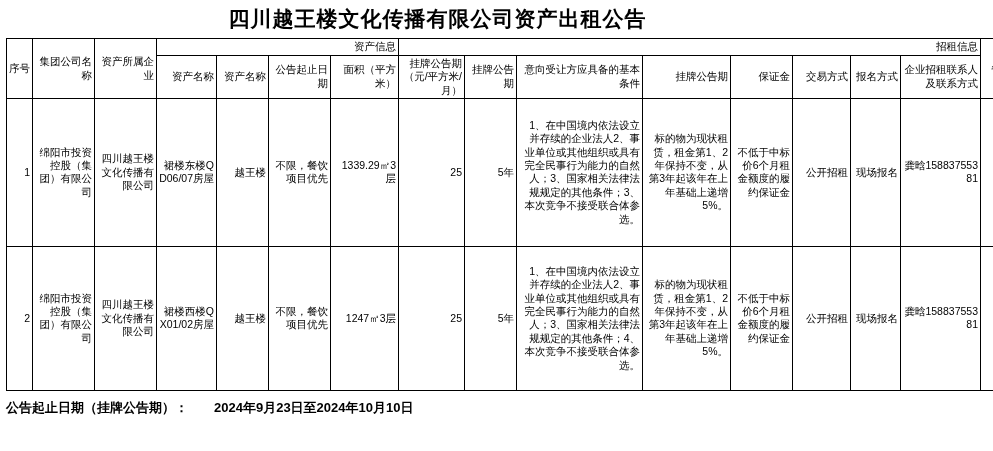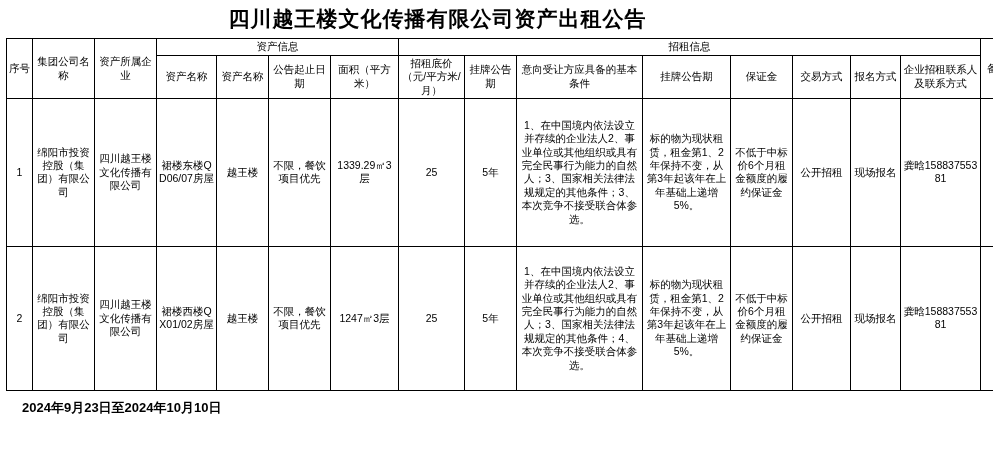--- a/index.html
+++ b/index.html
@@ -31,21 +31,21 @@
   table.main {
     border-collapse: collapse;
     width: 981px;
     margin: 0 6px;
     table-layout: fixed;
   }
   table.main th, table.main td {
     border: 1px solid #000;
     font-size: 10.5px;
     line-height: 1.28;
-    text-align: center;
+    text-align: right;
     vertical-align: middle;
     padding: 1px 2px;
     word-break: break-all;
   }
   table.main th {
     font-weight: normal;
   }
   .grp-head {
     font-size: 12px;
   }
@@ -63,21 +63,21 @@
     display: flex;
     align-items: center;
     font-size: 13px;
     font-weight: bold;
     height: 24px;
   }
   .footer .label {
     white-space: nowrap;
   }
   .footer .value {
-    margin-left: 16px;
+    margin-left: 26px;
     font-weight: bold;
   }
 </style>
 </head>
 <body>
 
 <div class="page">
 
   <div class="title">四川越王楼文化传播有限公司资产出租公告</div>
 
@@ -107,21 +107,21 @@
         <th rowspan="2">资产所属企业</th>
         <th class="grp-head" colspan="4">资产信息</th>
         <th class="grp-head" colspan="8">招租信息</th>
         <th rowspan="2" class="vert">备注</th>
       </tr>
       <tr>
         <th>资产名称</th>
         <th>资产名称</th>
         <th>公告起止日期</th>
         <th>面积（平方米）</th>
-        <th>招租底价（元/平方米/月）</th>
+        <th>挂牌公告期（元/平方米/月）</th>
         <th>挂牌公告期</th>
         <th>意向受让方应具备的基本条件</th>
         <th>挂牌公告期</th>
         <th>保证金</th>
         <th>交易方式</th>
         <th>报名方式</th>
         <th>企业招租联系人及联系方式</th>
       </tr>
     </thead>
     <tbody>
@@ -158,16 +158,17 @@
         <td class="cell-left">不低于中标价6个月租金额度的履约保证金</td>
         <td>公开招租</td>
         <td>现场报名</td>
         <td>龚晗15883755381</td>
         <td></td>
       </tr>
     </tbody>
   </table>
 
   <div class="footer">
+    <span class="label">公告起止日期（挂牌公告期）：</span>
     <span class="value">2024年9月23日至2024年10月10日</span>
   </div>
 
 </div>
 
 </body></html>

